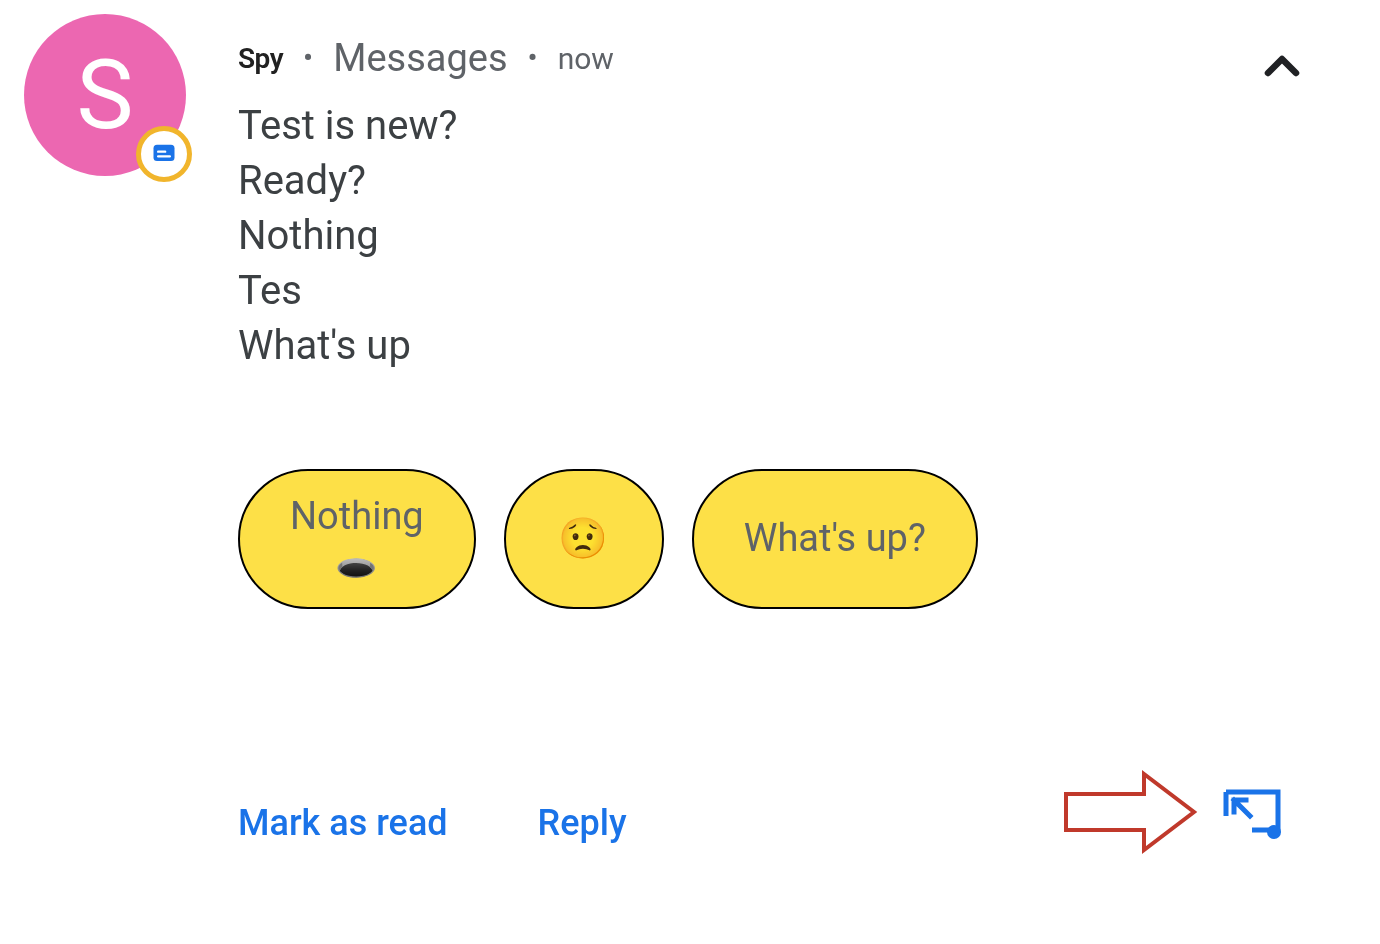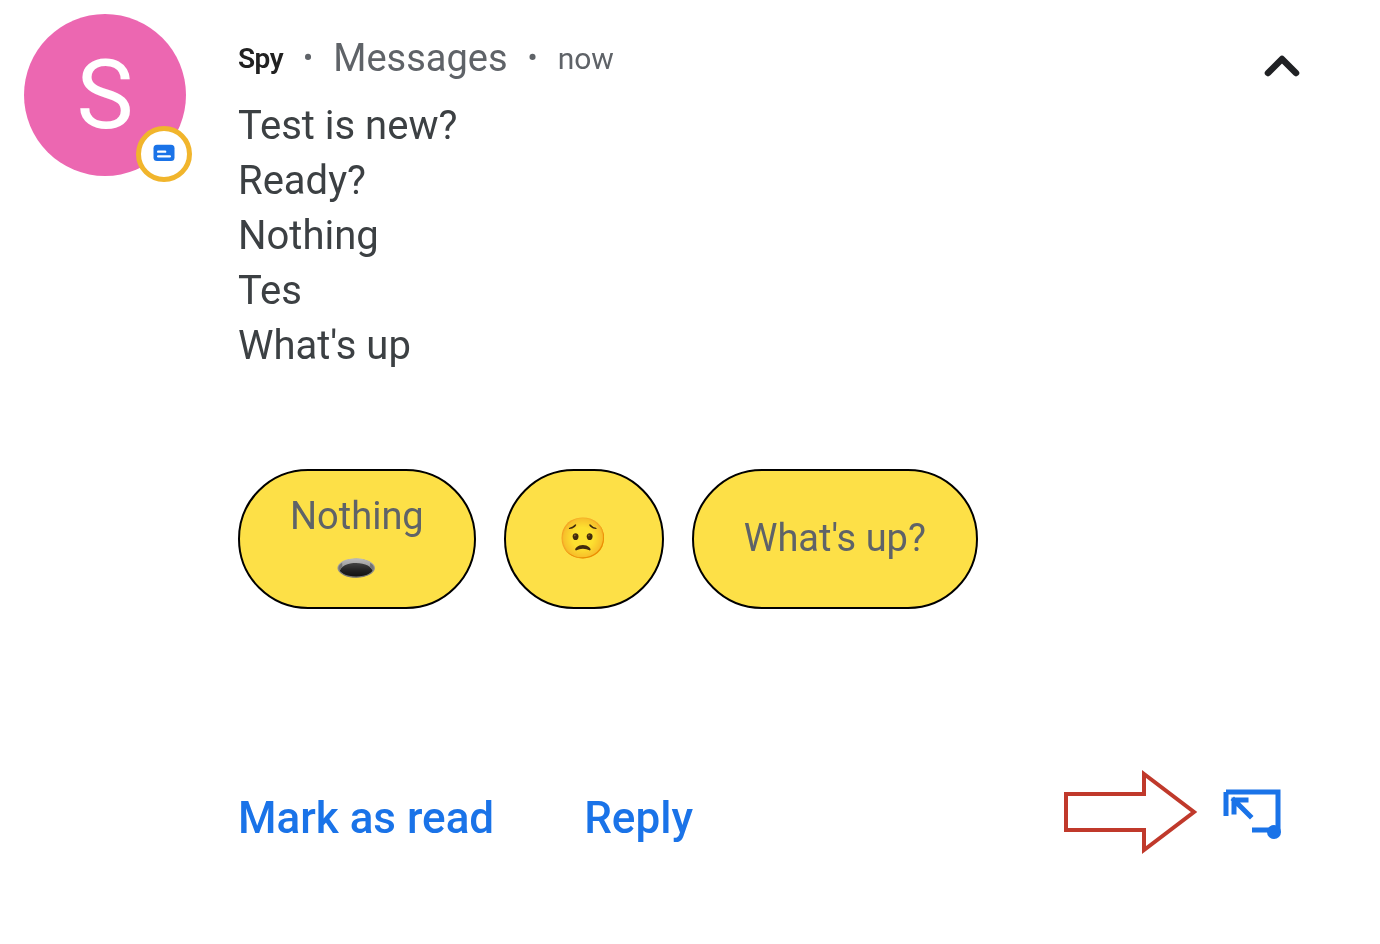--- a/index.html
+++ b/index.html
@@ -127,21 +127,21 @@
 
   .actions {
     position: absolute;
     left: 238px;
     bottom: 100px;
     display: flex;
     gap: 90px;
     align-items: center;
   }
   .action-link {
-    font-size: 44px;
+    font-size: 36px;
     font-weight: 500;
     color: #1a73e8;
     cursor: pointer;
   }
 
   .open-btn {
     position: absolute;
     right: 98px;
     bottom: 100px;
     cursor: pointer;

